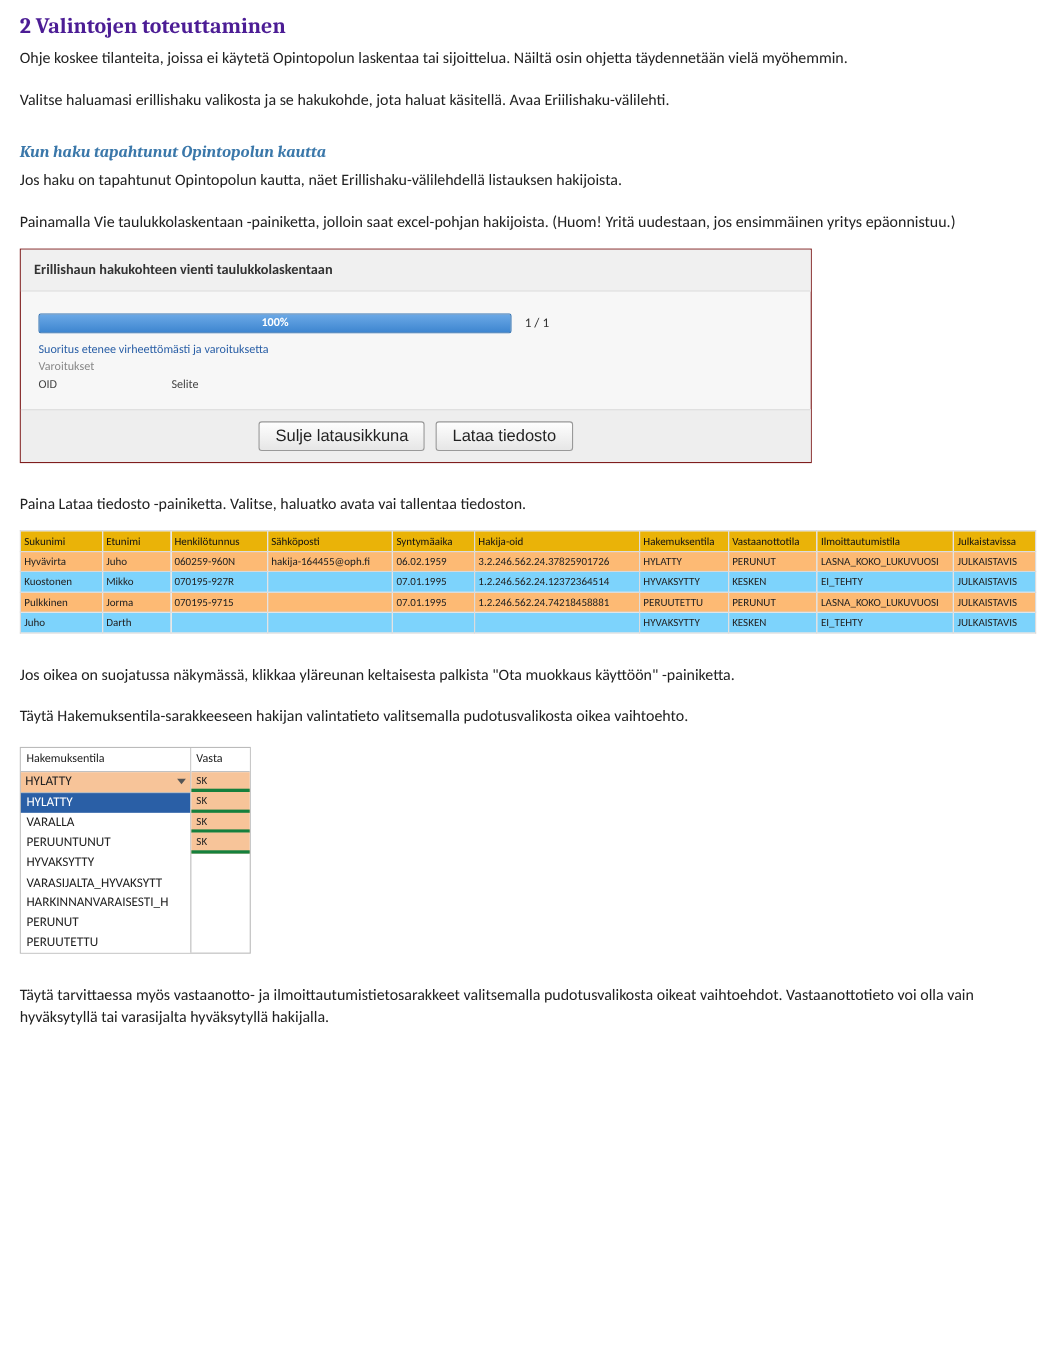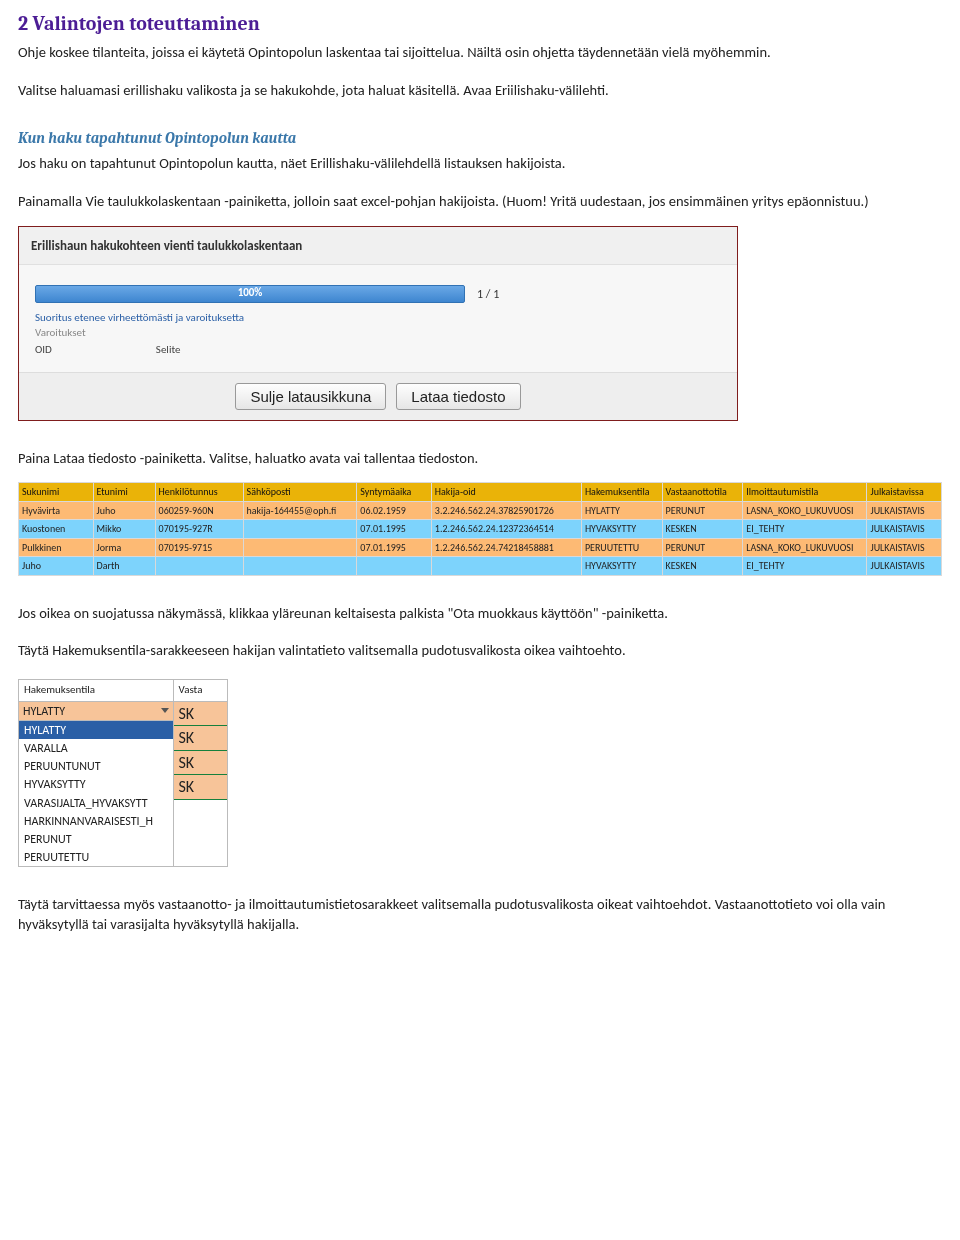--- a/index.html
+++ b/index.html
@@ -142,21 +142,21 @@
     border-right: 4px solid transparent;
     border-top: 5px solid #555;
   }
   .dd-list { }
   .dd-item {
     padding: 1px 5px;
     font-size: 12px;
     background: #fff;
   }
   .dd-item.hl { background: #2a5fa6; color: #fff; }
-  .dd-sk { background: #f7c499; padding: 1px 5px; font-size: 16px; border-bottom: 1px solid #15803d; }
+  .dd-sk { background: #f7c499; padding: 1px 5px; font-size: 10px; border-bottom: 3px solid #15803d; }
 </style>
 </head>
 <body>
 
 <h2>2 Valintojen toteuttaminen</h2>
 <p>Ohje koskee tilanteita, joissa ei käytetä Opintopolun laskentaa tai sijoittelua. Näiltä osin ohjetta täydennetään vielä myöhemmin.</p>
 <p class="gap">Valitse haluamasi erillishaku valikosta ja se hakukohde, jota haluat käsitellä. Avaa Eriilishaku-välilehti.</p>
 
 <p class="gap-lg italic-blue">Kun haku tapahtunut Opintopolun kautta</p>
 <p>Jos haku on tapahtunut Opintopolun kautta, näet Erillishaku-välilehdellä listauksen hakijoista.</p>

